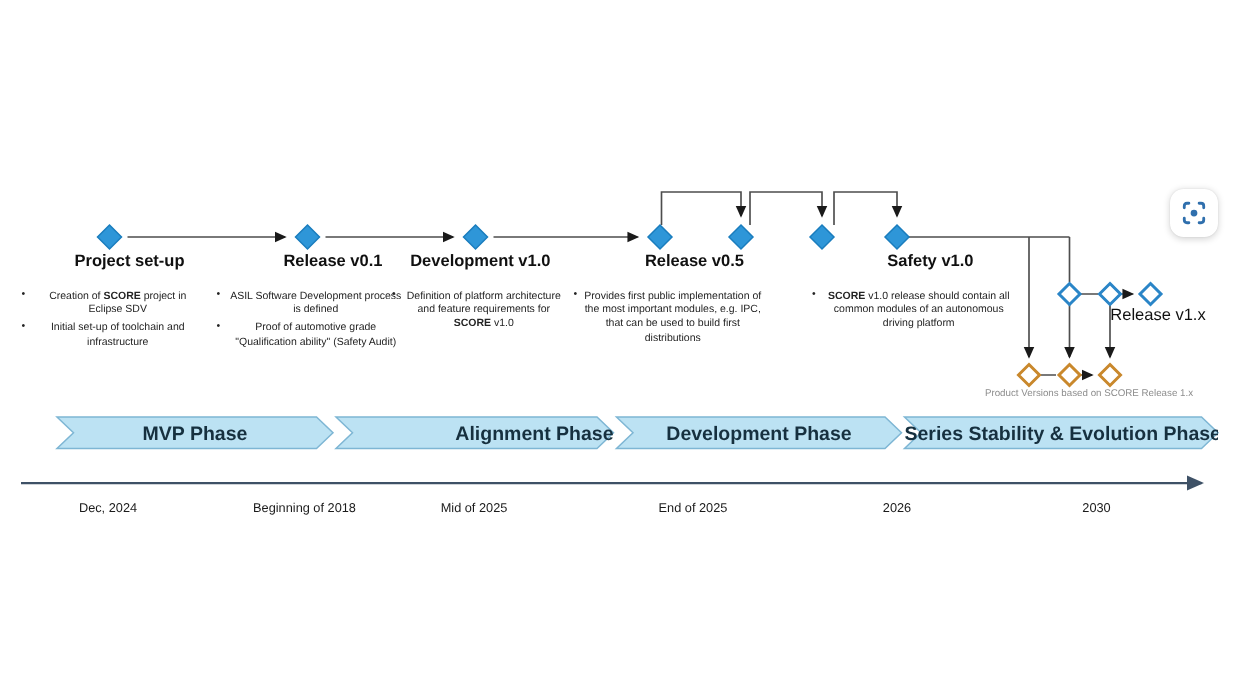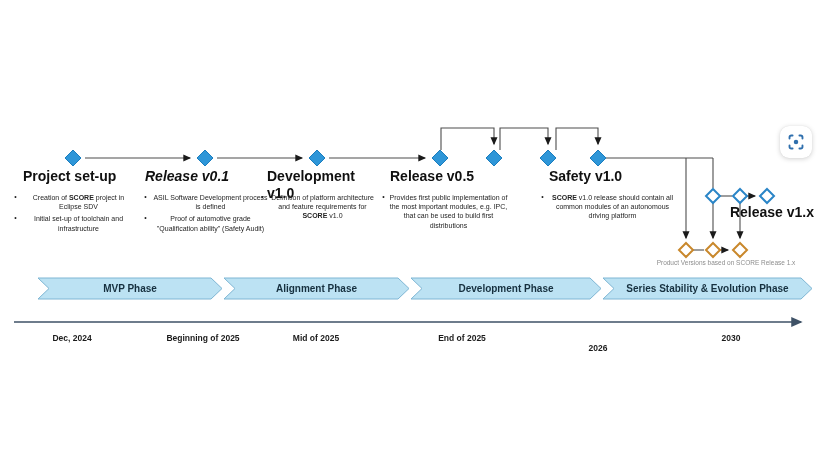--- a/index.html
+++ b/index.html
@@ -3,47 +3,47 @@
 <meta charset="utf-8">
 <style>
   html,body { margin:0; padding:0; background:#ffffff; }
   .canvas {
     position:relative; width:823px; height:463px; background:#ffffff;
     font-family:"Liberation Sans", sans-serif; overflow:hidden;
   }
   svg.layer { position:absolute; left:0; top:0; }
 
   .ms-title {
-    position:absolute; font-size:14px; font-weight:bold; color:#101010;
-    text-align:left; line-height:1.2;
+    position:absolute; font-size:11px; font-weight:bold; color:#101010;
+    text-align:right; line-height:1.2;
   }
   .ms-col { position:absolute; font-size:7px; color:#242424; }
   .ms-col ul { margin:0; padding:0; list-style:none; }
   .ms-col li { display:flex; margin-bottom:3px; }
   .dot { flex:none; width:11px; text-align:center; }
   .txt { flex:1; text-align:center; line-height:1.32; }
   .b { font-weight:bold; }
 
   .release-vx {
     position:absolute; left:726px; top:204px; width:92px; text-align:center;
-    font-size:14px; font-weight:bold; color:#101010;
+    font-size:11px; font-weight:normal; color:#101010;
   }
   .product-caption {
     position:absolute; left:646px; top:259px; width:160px; text-align:center;
     font-size:6.5px; color:#8d8d8d; line-height:1.2;
   }
 
   .phase-label {
     position:absolute; top:278px; height:21px; line-height:21px;
-    font-size:10px; font-weight:bold; color:#16303f; text-align:center;
+    font-size:13px; font-weight:bold; color:#16303f; text-align:center;
     white-space:nowrap; overflow:hidden;
   }
   .date {
     position:absolute; top:333px; transform:translateX(-50%);
-    font-size:8.5px; font-weight:bold; color:#1b1b1b; white-space:nowrap;
+    font-size:8.5px; font-weight:normal; color:#1b1b1b; white-space:nowrap;
   }
 
   .scan-btn {
     position:absolute; left:780px; top:126px; width:32px; height:32px;
     background:#ffffff; border-radius:9px;
     box-shadow:0 1px 5px rgba(0,0,0,0.18), 0 0 1px rgba(0,0,0,0.10);
     display:flex; align-items:center; justify-content:center; cursor:pointer;
   }
 </style>
 </head>
@@ -109,21 +109,21 @@
       <polygon points="38,278 211,278 222,288.5 211,299 38,299 49,288.5"></polygon>
       <polygon points="224,278 398,278 409,288.5 398,299 224,299 235,288.5"></polygon>
       <polygon points="411,278 590,278 601,288.5 590,299 411,299 422,288.5"></polygon>
       <polygon points="603,278 801,278 812,288.5 801,299 603,299 614,288.5"></polygon>
     </g>
 
     <path d="M14,322 H801" stroke="#3E5166" stroke-width="1.5" fill="none" marker-end="url(#ahb)"></path>
   </svg>
 
   <div class="ms-title" style="left:23px; top:168px; width:100px;">Project set-up</div>
-  <div class="ms-title" style="left:145px; top:168px; width:100px;font-style:italic;">Release v0.1</div>
+  <div class="ms-title" style="left:155px; top:168px; width:100px;">Release v0.1</div>
   <div class="ms-title" style="left:267px; top:168px; width:100px;">Development v1.0</div>
   <div class="ms-title" style="left:390px; top:168px; width:106px;">Release v0.5</div>
   <div class="ms-title" style="left:549px; top:168px; width:100px;">Safety v1.0</div>
 
   <div class="ms-col" style="left:10px; top:193px; width:126px;">
     <ul>
       <li>
         <span class="dot">•</span>
         <span class="txt"><span>Creation of </span><span class="b">SCORE</span><span> project in Eclipse SDV</span></span>
       </li>
@@ -171,29 +171,29 @@
         <span class="dot">•</span>
         <span class="txt"><span class="b">SCORE</span><span> v1.0 release should contain all common modules of an autonomous driving platform</span></span>
       </li>
     </ul>
   </div>
 
   <div class="release-vx">Release v1.x</div>
   <div class="product-caption">Product Versions based on SCORE Release 1.x</div>
 
   <div class="phase-label" style="left:38px; width:184px;">MVP Phase</div>
-  <div class="phase-label" style="left:224px; width:185px;">Alignment Phase</div>
+  <div class="phase-label" style="left:224px; width:185px;text-align:right;">Alignment Phase</div>
   <div class="phase-label" style="left:411px; width:190px;">Development Phase</div>
   <div class="phase-label" style="left:603px; width:209px;">Series Stability &amp; Evolution Phase</div>
 
   <span class="date" style="left:72px;">Dec, 2024</span>
-  <span class="date" style="left:203px;">Beginning of 2025</span>
+  <span class="date" style="left:203px;">Beginning of 2018</span>
   <span class="date" style="left:316px;">Mid of 2025</span>
   <span class="date" style="left:444px;padding-left:36px;">End of 2025</span>
-  <span class="date" style="left:598px;margin-top:10px;">2026</span>
+  <span class="date" style="left:598px;">2026</span>
   <span class="date" style="left:731px;">2030</span>
 
   <div class="scan-btn">
     <svg width="18" height="18" viewBox="0 0 20 20">
       <g fill="none" stroke="#2F6FAD" stroke-width="2.1" stroke-linecap="round">
         <path d="M2.8,6.2 V4.8 Q2.8,2.8 4.8,2.8 H6.2"></path>
         <path d="M13.8,2.8 h1.4 Q17.2,2.8 17.2,4.8 V6.2"></path>
         <path d="M17.2,13.8 v1.4 Q17.2,17.2 15.2,17.2 H13.8"></path>
         <path d="M6.2,17.2 H4.8 Q2.8,17.2 2.8,15.2 V13.8"></path>
       </g>

